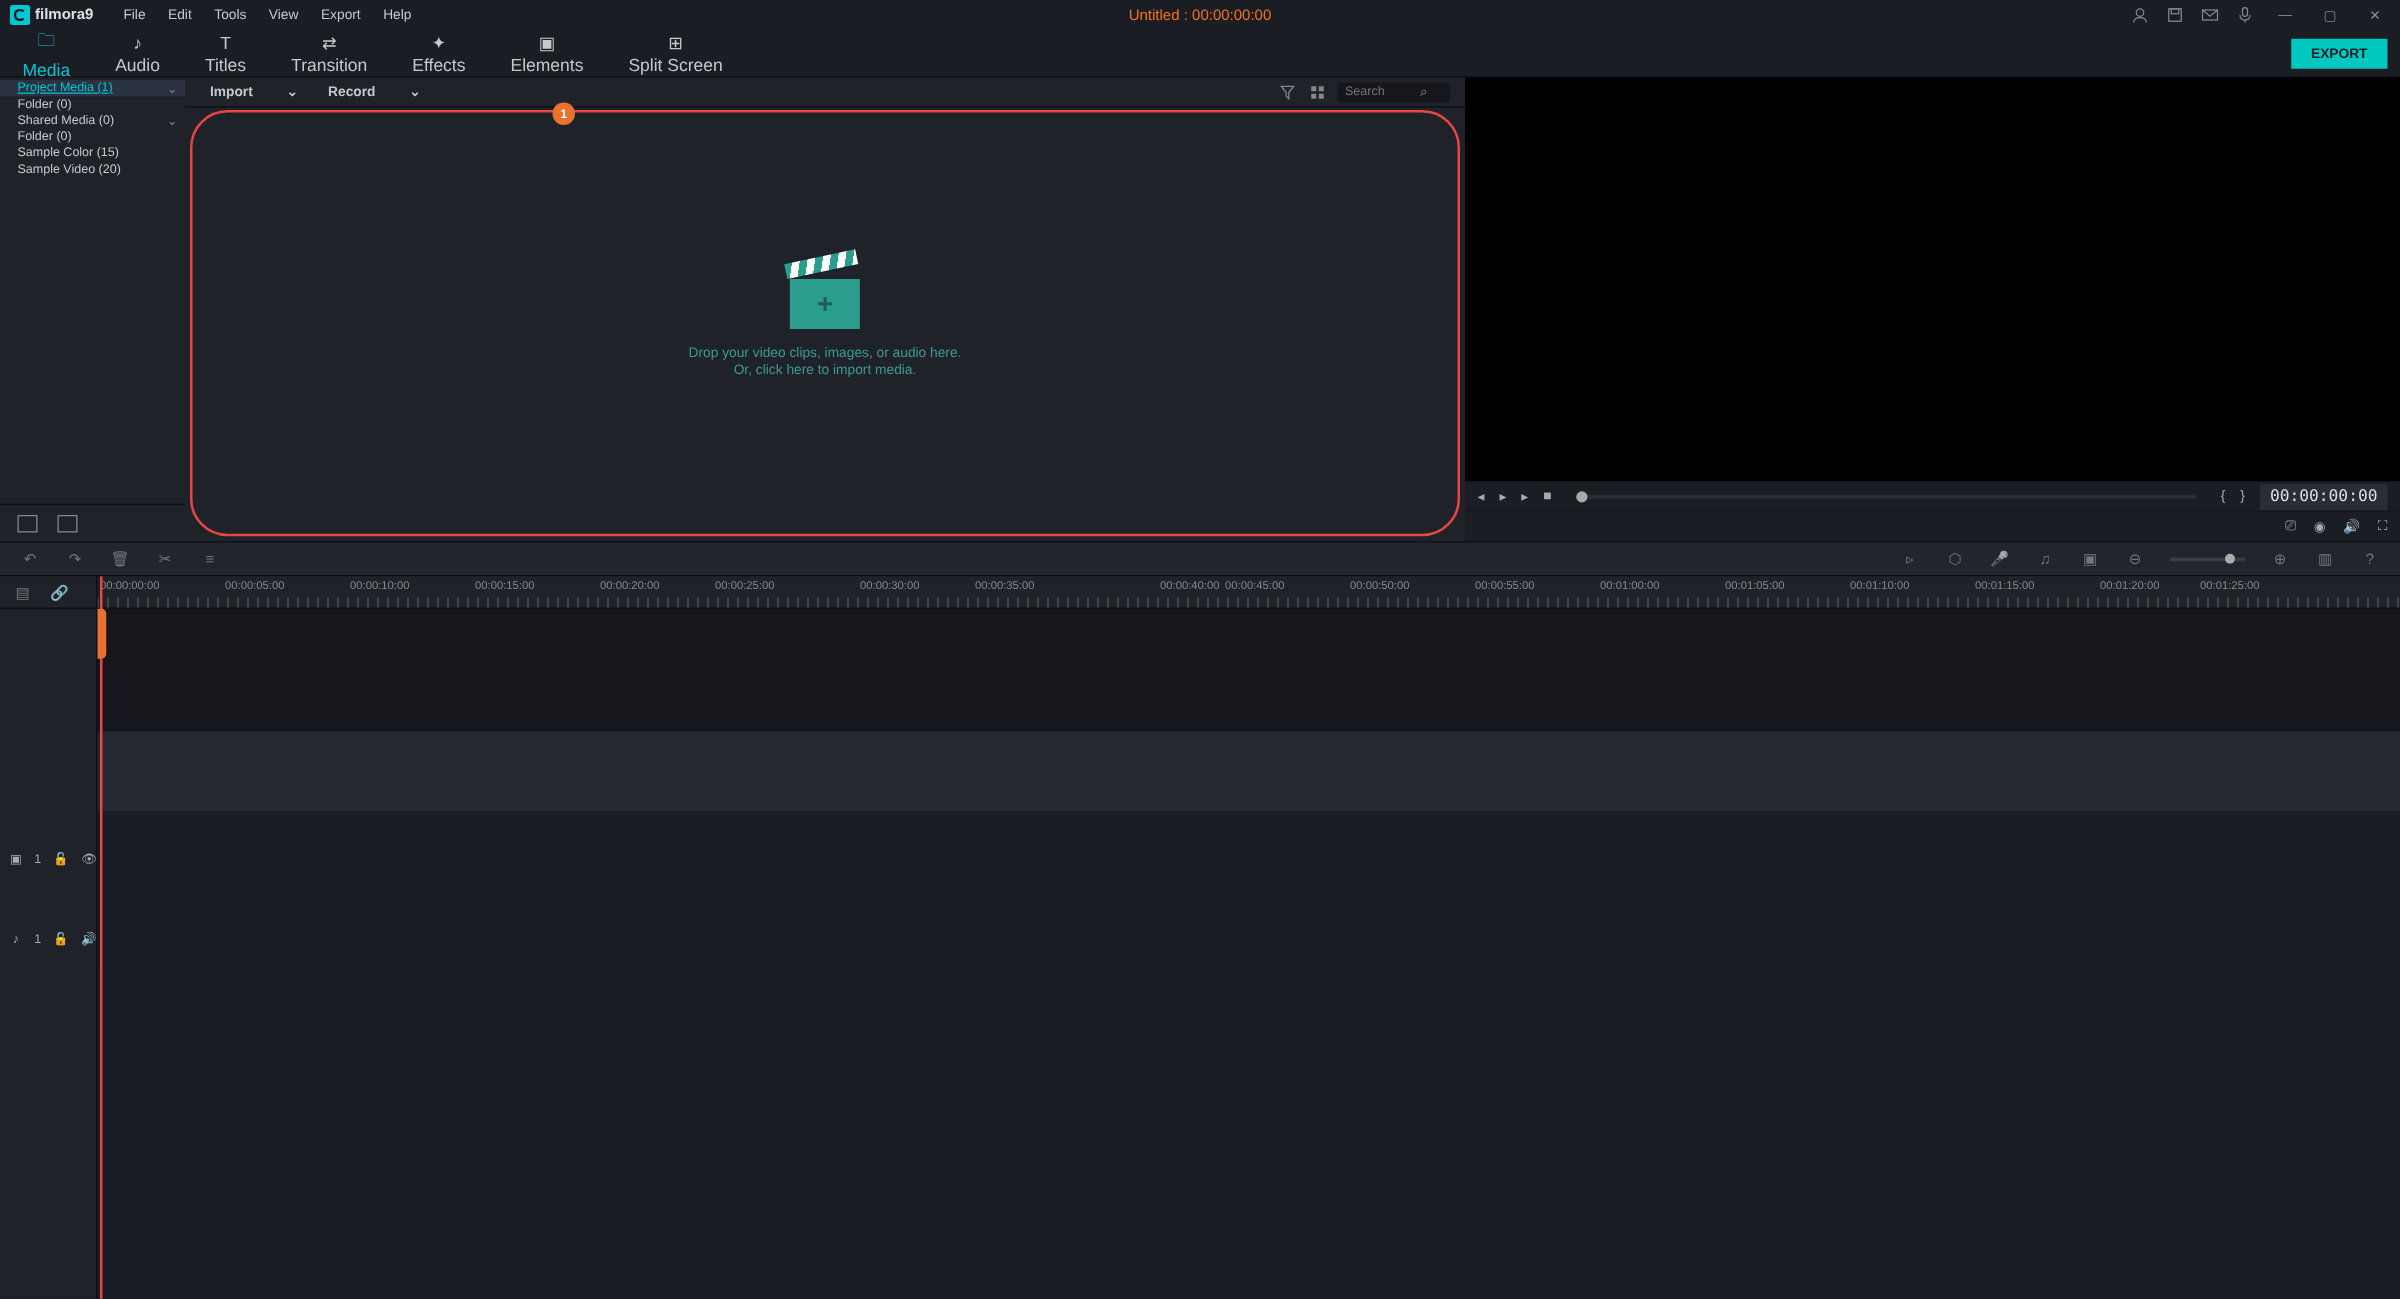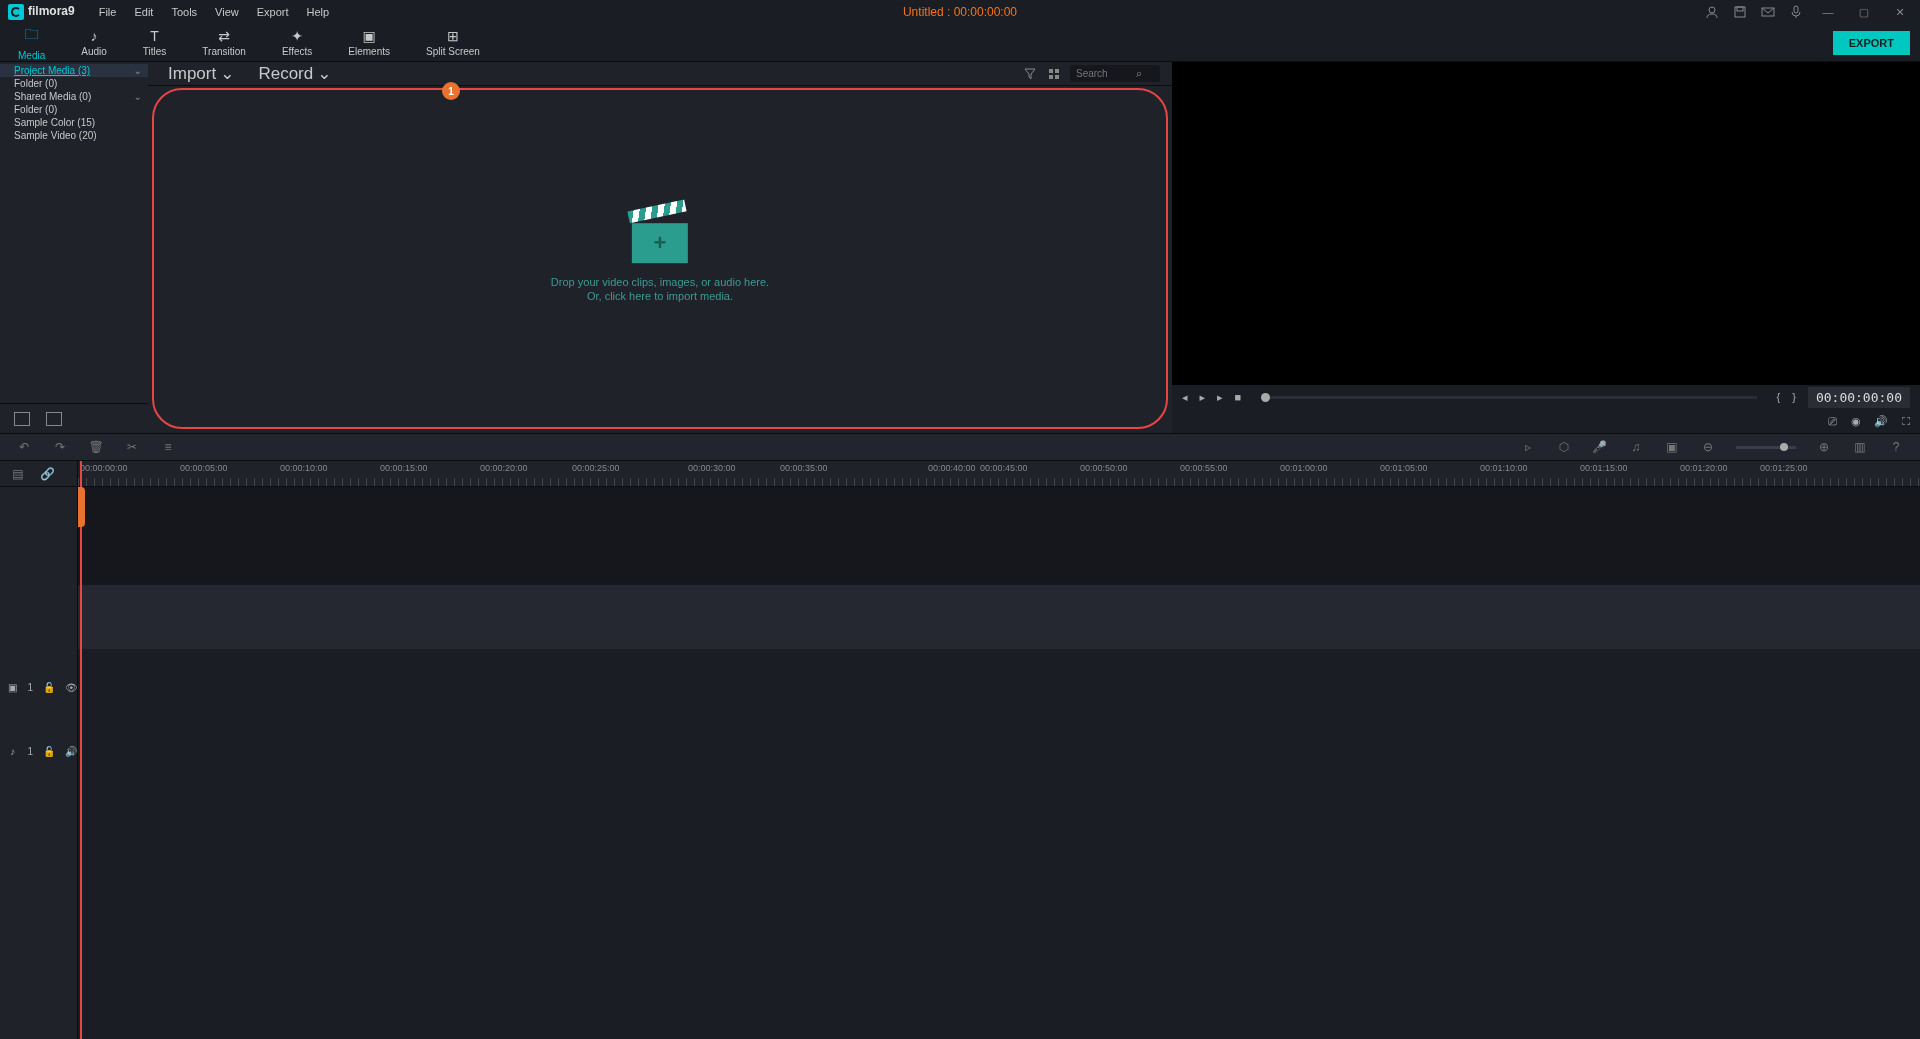--- a/index.html
+++ b/index.html
@@ -16,40 +16,40 @@
 .title-center { position: absolute; left: 50%; transform: translateX(-50%); color: #f97316; font-size: 12px; }
 .title-right { margin-left: auto; display: flex; gap: 12px; align-items: center; }
 .title-icon { width: 16px; height: 16px; display: flex; align-items: center; justify-content: center; cursor: pointer; color: #888; }
 .win-btn { width: 24px; height: 20px; display: flex; align-items: center; justify-content: center; cursor: pointer; color: #888; }
 
 
 .toolbar { height: 38px; background: #1a1d23; display: flex; align-items: center; border-bottom: 1px solid #0a0c10; }
 .tool-tab { display: flex; flex-direction: column; align-items: center; justify-content: center; padding: 0 18px; height: 100%; cursor: pointer; gap: 2px; }
 .tool-tab.active { color: #00c8d4; }
 .tool-tab-icon { font-size: 14px; }
-.tool-tab-label { font-size: 10px; }
+.tool-tab-label { font-size: 14px; }
 .export-btn { margin-left: auto; margin-right: 10px; background: #00c8c0; color: #1a1d23; padding: 6px 16px; font-weight: bold; font-size: 11px; cursor: pointer; border: none; }
 
 
 .main-area { display: flex; height: 371px; }
 
 
 .sidebar { width: 148px; background: #1f2229; display: flex; flex-direction: column; }
 .sidebar-tree { flex: 1; padding-top: 2px; }
 .tree-item { padding: 1px 8px 1px 14px; font-size: 10px; cursor: pointer; display: flex; align-items: center; position: relative; }
 .tree-item.selected { background: #2a3140; color: #00c8d4; text-decoration: underline; }
 .tree-item.child { }
 .tree-chevron { position: absolute; right: 6px; color: #888; }
 .sidebar-bottom { height: 30px; display: flex; align-items: center; gap: 16px; padding-left: 14px; border-top: 1px solid #0a0c10; }
 .sb-icon { width: 16px; height: 14px; border: 1px solid #888; position: relative; cursor: pointer; }
 
 
 .media-panel { flex: 1; background: #1f2229; display: flex; flex-direction: column; position: relative; }
 .media-toolbar { height: 24px; display: flex; align-items: center; padding: 0 12px; gap: 8px; border-bottom: 1px solid #0a0c10; }
-.dropdown-btn { display: flex; align-items: center; gap: 4px; padding: 2px 8px; cursor: pointer; font-size: 17px; }
+.dropdown-btn { display: flex; align-items: center; gap: 27px; padding: 2px 8px; cursor: pointer; font-size: 11px; font-weight: bold; }
 .mt-spacer { flex: 1; }
 .mt-icon { width: 16px; height: 16px; display: flex; align-items: center; justify-content: center; cursor: pointer; color: #888; }
 .search-box { display: flex; align-items: center; background: #15171c; border-radius: 3px; padding: 2px 6px; width: 90px; }
 .search-input { background: none; border: none; color: #888; font-size: 10px; width: 60px; outline: none; }
 .media-drop { flex: 1; position: relative; }
 .red-outline { position: absolute; top: 2px; left: 4px; right: 4px; bottom: 4px; border: 2px solid #e84545; border-radius: 30px; pointer-events: none; }
 .red-badge { position: absolute; top: -8px; left: 288px; width: 18px; height: 18px; background: #e8722e; border-radius: 50%; display: flex; align-items: center; justify-content: center; color: #fff; font-size: 10px; font-weight: bold; }
 .drop-content { position: absolute; top: 50%; left: 50%; transform: translate(-50%, -55%); text-align: center; }
 .clapper { width: 56px; height: 56px; margin: 0 auto 12px; position: relative; }
 .clapper-top { position: absolute; top: 4px; left: -2px; width: 58px; height: 12px; background: repeating-linear-gradient(110deg, #2a9d8f 0 6px, #fff 6px 12px); transform: rotate(-12deg); transform-origin: left bottom; }
@@ -174,21 +174,21 @@
     <span class="tool-tab-label">Split Screen</span>
   </div>
   <button class="export-btn">EXPORT</button>
 </div>
 
 <div class="main-area">
 
   <div class="sidebar">
     <div class="sidebar-tree">
       <div class="tree-item selected">
-        <span>Project Media (3)</span>
+        <span>Project Media (1)</span>
         <span class="tree-chevron">⌄</span>
       </div>
       <div class="tree-item child">Folder (0)</div>
       <div class="tree-item">
         <span>Shared Media (0)</span>
         <span class="tree-chevron">⌄</span>
       </div>
       <div class="tree-item child">Folder (0)</div>
       <div class="tree-item">Sample Color (15)</div>
       <div class="tree-item">Sample Video (20)</div>

